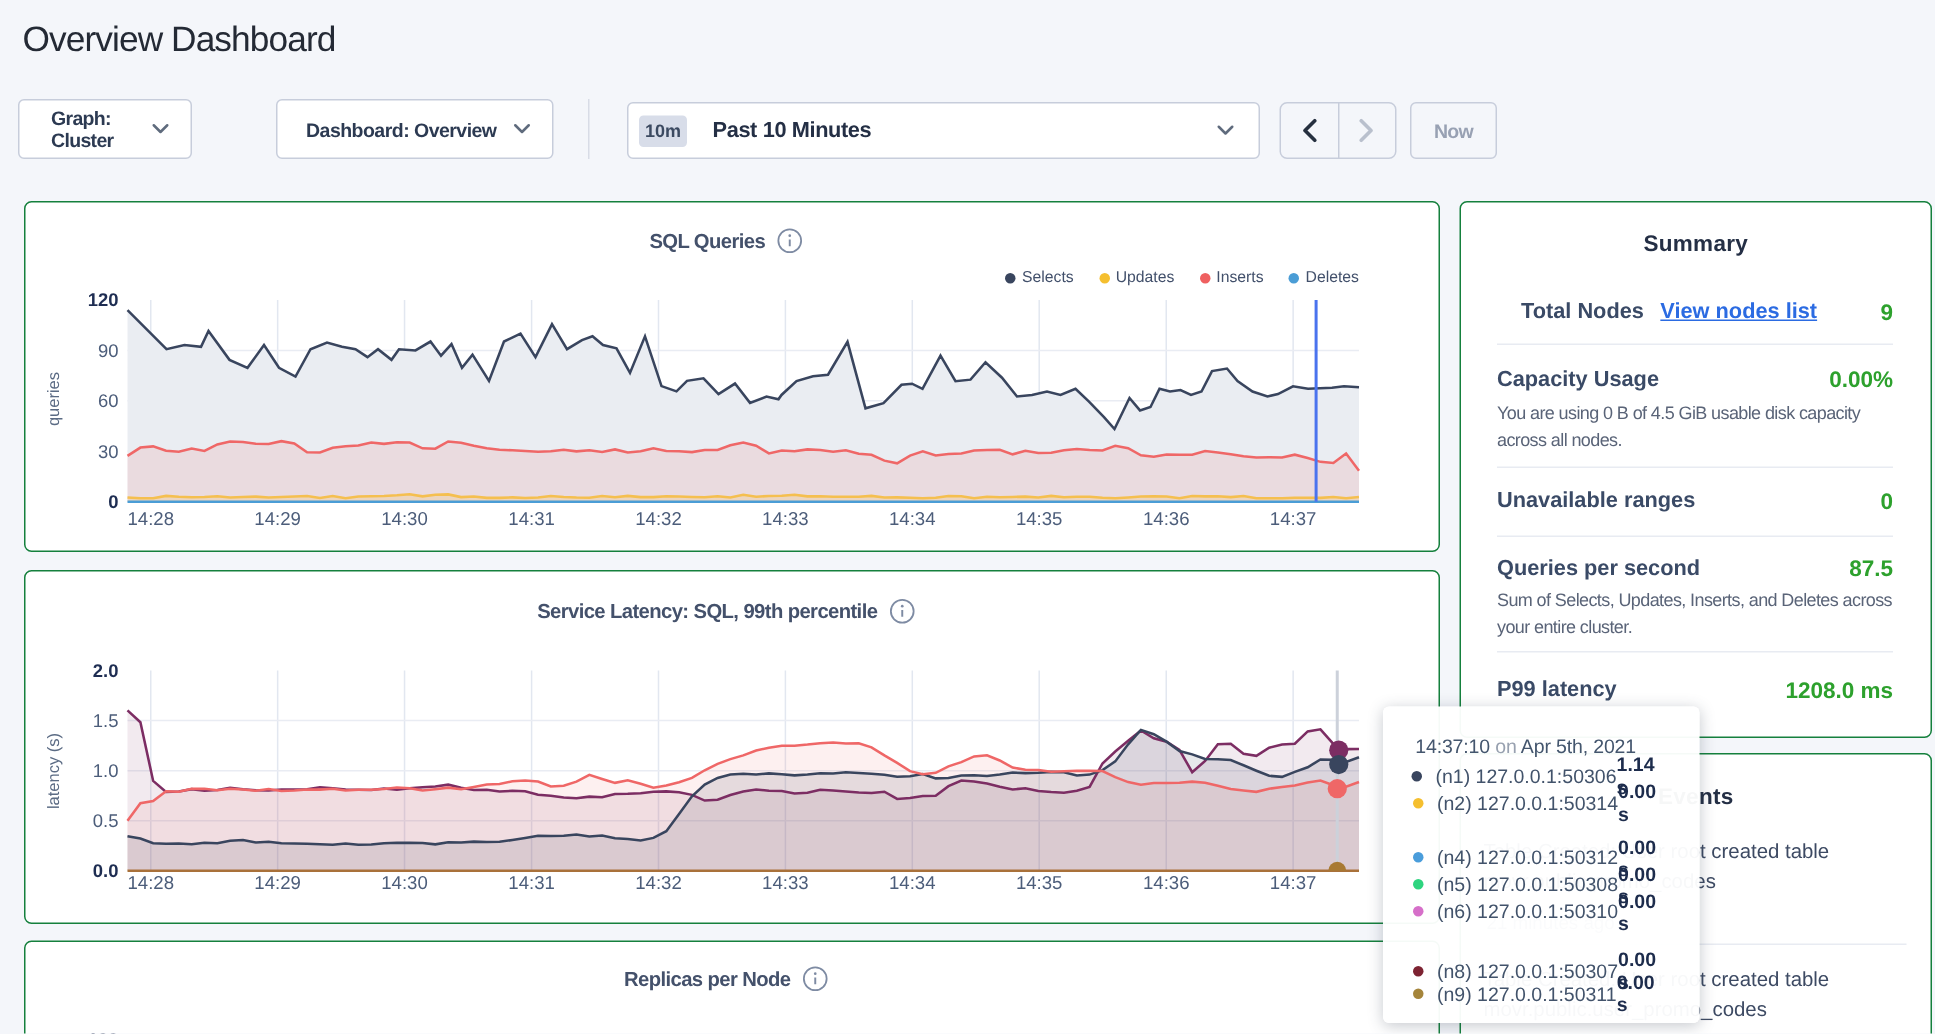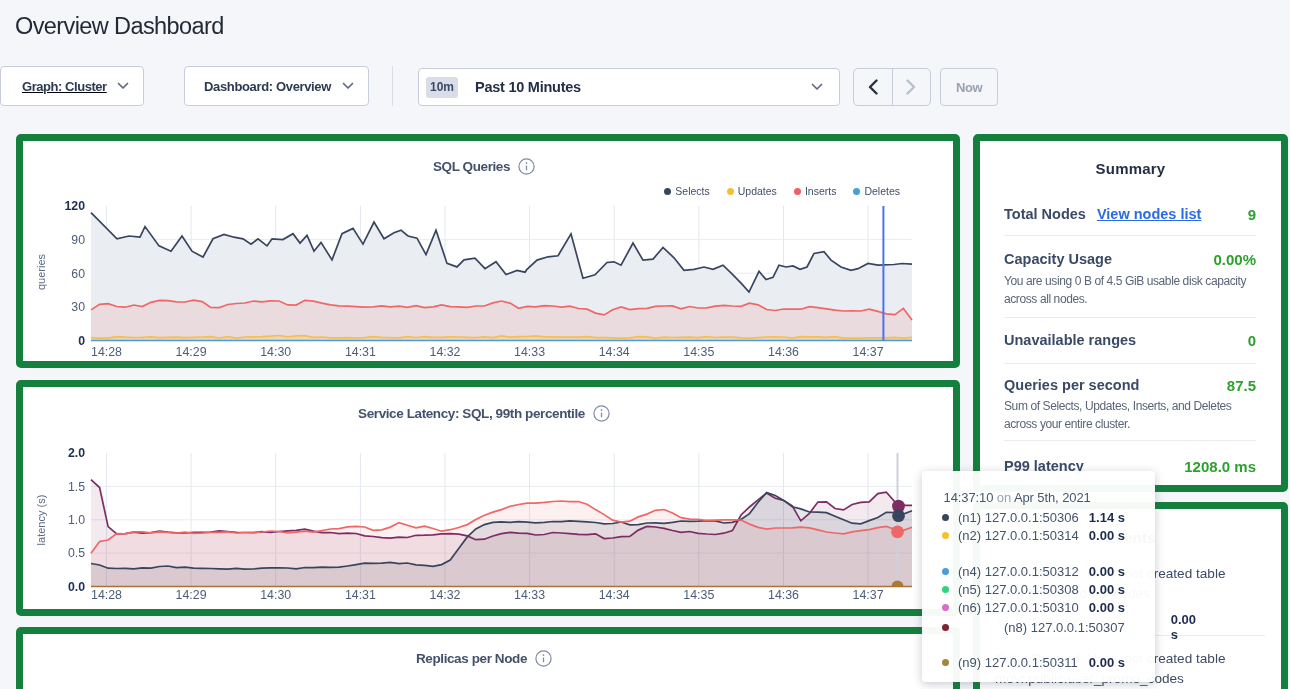--- a/index.html
+++ b/index.html
@@ -2,52 +2,52 @@
 <html><head><meta charset="utf-8">
 <style>
 * { margin:0; padding:0; box-sizing:border-box; }
 html,body { width:1290px; height:689px; overflow:hidden; background:#f4f6fa;
   font-family:"Liberation Sans",sans-serif; position:relative; }
 h1 { position:absolute; left:15px; top:13px; font-size:23.5px; font-weight:400; color:#242a35; letter-spacing:-0.6px;}
 .btn { position:absolute; background:#fff; border:1px solid #c7cddb; border-radius:4px;
   display:flex; align-items:center; }
 .btnlabel { font-weight:700; font-size:13px; color:#2c3a52; letter-spacing:-0.45px;}
 .vline { position:absolute; left:392px; top:66px; width:1px; height:40px; background:#d8dce6; }
-.card { position:absolute; background:#fff; border:7px solid #15803d; border-radius:5px; }
+.card { position:absolute; background:#fff; border:1px solid #15803d; border-radius:5px; }
 .ctitle { position:absolute; left:0; right:0; display:flex; align-items:center; justify-content:center;
   gap:8px; font-weight:700; color:#44516b; font-size:13.5px; letter-spacing:-0.4px; z-index:5; transform:translateX(-4px); }
 .legend { position:absolute; display:flex; align-items:center; font-size:10.5px; color:#42506b; z-index:5; }
 .ldot { width:7px; height:7px; border-radius:50%; display:inline-block; margin-right:4px; }
 .litem { display:flex; align-items:center; margin-left:17px; }
 .scard { padding:0; }
 .sumtitle { position:absolute; top:19px; left:0; right:0; text-align:center; font-weight:700;
   font-size:15px; color:#242f45; letter-spacing:0.2px; }
 .srow { position:absolute; left:24px; right:25px; display:flex; align-items:center; }
 .stitle { font-weight:700; font-size:14.5px; color:#3a4a66; }
 .slink { font-weight:700; font-size:14.5px; color:#2b6be2; margin-left:11px;text-decoration:underline; }
 .sval { margin-left:auto; font-weight:700; font-size:15px; color:#2da12d; }
 .sdesc { position:absolute; left:24px; right:25px; font-size:12px; letter-spacing:-0.4px; color:#5a6478; line-height:18px; }
 .sdiv { position:absolute; left:24px; right:25px; height:1px; background:#e8ebf2; }
-.tooltip { position:absolute; left:922px; top:471px; width:233px; height:211px;
+.tooltip { position:absolute; left:922px; top:471px; width:211px; height:211px;
   background:rgba(255,255,255,0.96); border-radius:4px; box-shadow:0 2px 10px rgba(50,60,80,0.28);
   z-index:50; }
 .tthead { position:absolute; left:21.5px; top:19px; font-size:13px; letter-spacing:-0.1px; color:#44566e; }
 .tthead .on { color:#98a1b0; }
 .ttrow { position:absolute; left:13px; right:13px; height:18.1px; display:flex; align-items:center; }
 .ttdot { width:7px; height:7px; border-radius:50%; margin-left:7px; margin-right:9px; flex:none; }
 .ttlabel { font-size:13px; color:#42536b; white-space:nowrap; }
 .ttval { margin-left:auto; margin-right:17px; font-weight:700; font-size:13px; color:#1d2c4c; }
 .evtext { position:absolute; font-size:13.6px; color:#3d4a63; line-height:20px; white-space:nowrap; }
 .evtime { position:absolute; font-size:12.5px; color:#8a93a5; }
 svg text { font-family:"Liberation Sans",sans-serif; }
 </style></head>
 <body>
 <h1>Overview Dashboard</h1>
 
-<div class="btn" style="left:0; top:66px; width:144px; height:40px;text-decoration:underline;">
+<div class="btn" style="left:12px; top:66px; width:116px; height:40px;">
   <span class="btnlabel" style="margin-left:21px;">Graph: Cluster</span>
   <span style="margin-left:auto; margin-right:14px; display:flex;">
       <svg width="12" height="8" viewBox="0 0 12 8">
         <path d="M1.5 1.5 L6 6 L10.5 1.5" fill="none" stroke="#5f6b7d" stroke-width="1.7" stroke-linecap="round" stroke-linejoin="round"></path>
       </svg>
     </span>
 </div>
 <div class="btn" style="left:184px; top:66px; width:185px; height:40px;">
   <span class="btnlabel" style="margin-left:19px; letter-spacing:-0.35px;">Dashboard: Overview</span>
   <span style="margin-left:auto; margin-right:14px; display:flex;">
@@ -207,21 +207,21 @@
         <circle cx="8.5" cy="5.1" r="0.9" fill="#7e8ba3"></circle>
       </svg>
     </div>
   <svg width="944" height="234" viewBox="0 0 944 234" style="position:absolute;left:0;top:0">
 <text x="62" y="69.3" text-anchor="end" font-size="12.3" font-weight="bold" fill="#1e2d52">100</text>
 </svg>
 </div>
 
 <div class="card scard" style="left:973px; top:134px; width:315px; height:358px;">
   <div class="sumtitle">Summary</div>
-  <div class="srow" style="top:62px; height:22px;">
+  <div class="srow" style="top:62px; height:22px;margin-left:16px;">
       <span class="stitle">Total Nodes</span>
       <a class="slink">View nodes list</a>
       <span class="sval">9</span>
     </div>
   <div class="sdiv" style="top:94px;"></div>
   <div class="srow" style="top:107px; height:22px;">
       <span class="stitle">Capacity Usage</span>
       <span class="sval">0.00%</span>
     </div>
   <div class="sdesc" style="top:131px;">You are using 0 B of 4.5 GiB usable disk capacity across all nodes.</div>
@@ -271,21 +271,21 @@
     <div class="ttrow" style="top: 109.6px;">
       <span class="ttdot" style="background:#2ed47f"></span>
       <span class="ttlabel">(n5) 127.0.0.1:50308</span>
       <span class="ttval">0.00 s</span>
     </div>
     <div class="ttrow" style="top: 127.7px;">
       <span class="ttdot" style="background:#d66fc9"></span>
       <span class="ttlabel">(n6) 127.0.0.1:50310</span>
       <span class="ttval">0.00 s</span>
     </div>
-    <div class="ttrow" style="top: 147px; gap: 46px;">
+    <div class="ttrow" style="top: 167px;">
       <span class="ttdot" style="background:#7d2332"></span>
       <span class="ttlabel">(n8) 127.0.0.1:50307</span>
       <span class="ttval">0.00 s</span>
     </div>
     <div class="ttrow" style="top: 182px;">
       <span class="ttdot" style="background:#a5853b"></span>
       <span class="ttlabel">(n9) 127.0.0.1:50311</span>
       <span class="ttval">0.00 s</span>
     </div>
 </div>

